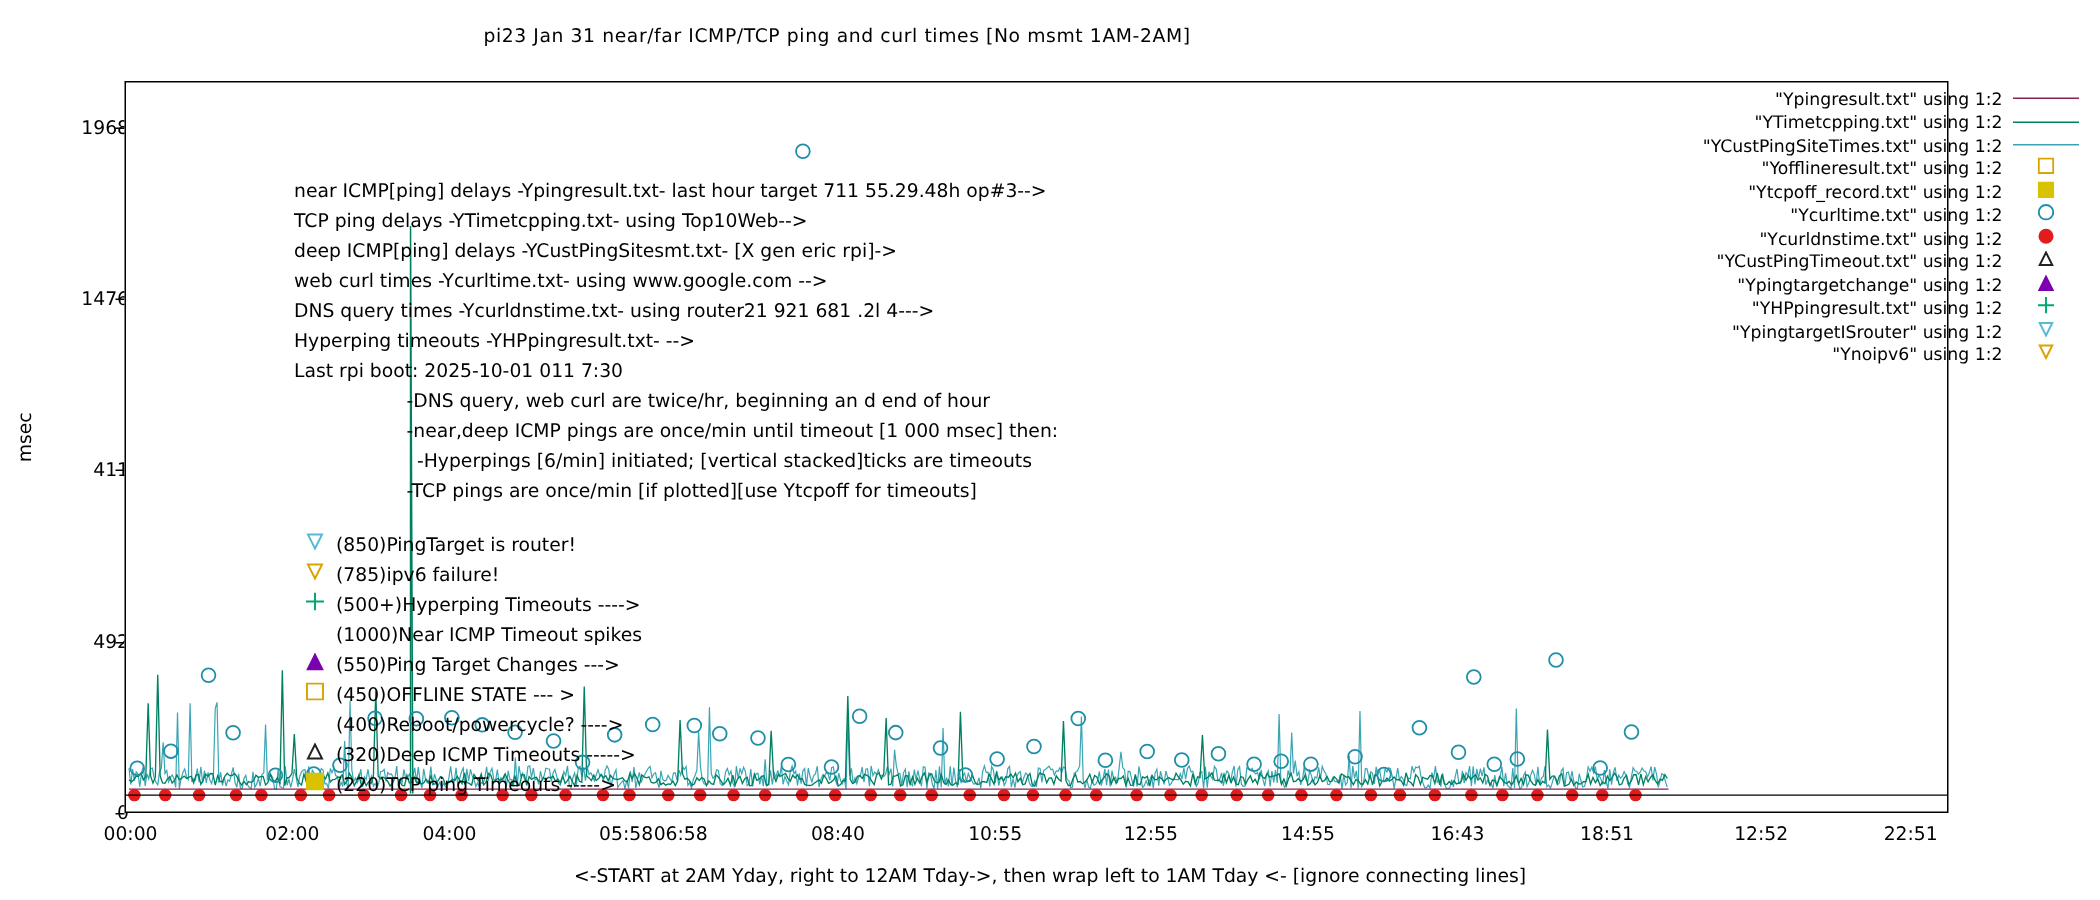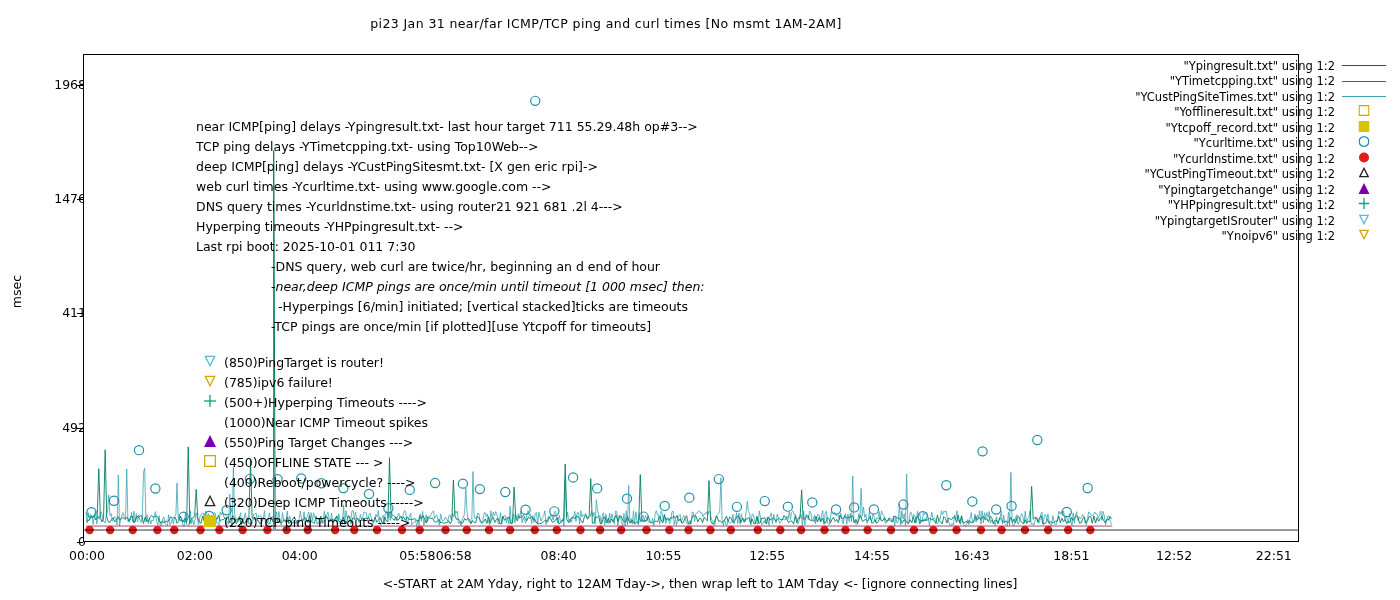--- a/index.html
+++ b/index.html
@@ -23,21 +23,20 @@
 
   
   #chart-title {
     top: 16px;
     left: 0;
     width: 1116px;
     text-align: center;
     font-size: 12.5px;
     letter-spacing: 0.4px;
     white-space: nowrap;
-    padding-left: 48px;
   }
 
   
   #plot-frame {
     left: 83px;
     top: 54px;
     width: 1216px;
     height: 488px;
     border: 1px solid #000;
     box-sizing: border-box;
@@ -314,21 +313,21 @@
     <div class="abs ann" id="general-block">
       <div id="general-lines">
           <div>near ICMP[ping] delays -Ypingresult.txt- last hour target 711 55.29.48h op#3--&gt;</div>
           <div>TCP ping delays -YTimetcpping.txt- using Top10Web--&gt;</div>
           <div>deep ICMP[ping] delays -YCustPingSitesmt.txt- [X gen eric rpi]-&gt;</div>
           <div>web curl times -Ycurltime.txt- using www.google.com --&gt;</div>
           <div>DNS query times -Ycurldnstime.txt- using router21 921 681 .2l 4---&gt;</div>
           <div>Hyperping timeouts -YHPpingresult.txt- --&gt;</div>
           <div>Last rpi boot: 2025-10-01 011 7:30</div>
           <div style="padding-left: 75px;">-DNS query, web curl are twice/hr, beginning an d end of hour</div>
-          <div style="padding-left: 75px; font-style: italic;">-near,deep ICMP pings are once/min until timeout [1 000 msec] then:</div>
+          <div style="padding-left: 75px;">-near,deep ICMP pings are once/min until timeout [1 000 msec] then:</div>
           <div style="padding-left: 82px;">-Hyperpings [6/min] initiated; [vertical stacked]ticks are timeouts</div>
           <div style="padding-left: 75px;">-TCP pings are once/min [if plotted][use Ytcpoff for timeouts]</div>
         </div>
     </div>
 
     <div class="abs ann" id="anomaly-block">
       <div id="anomaly-rows">
           <div class="anom-row">
             <div class="anom-key">
               <span class="pt"><svg width="12" height="12">

